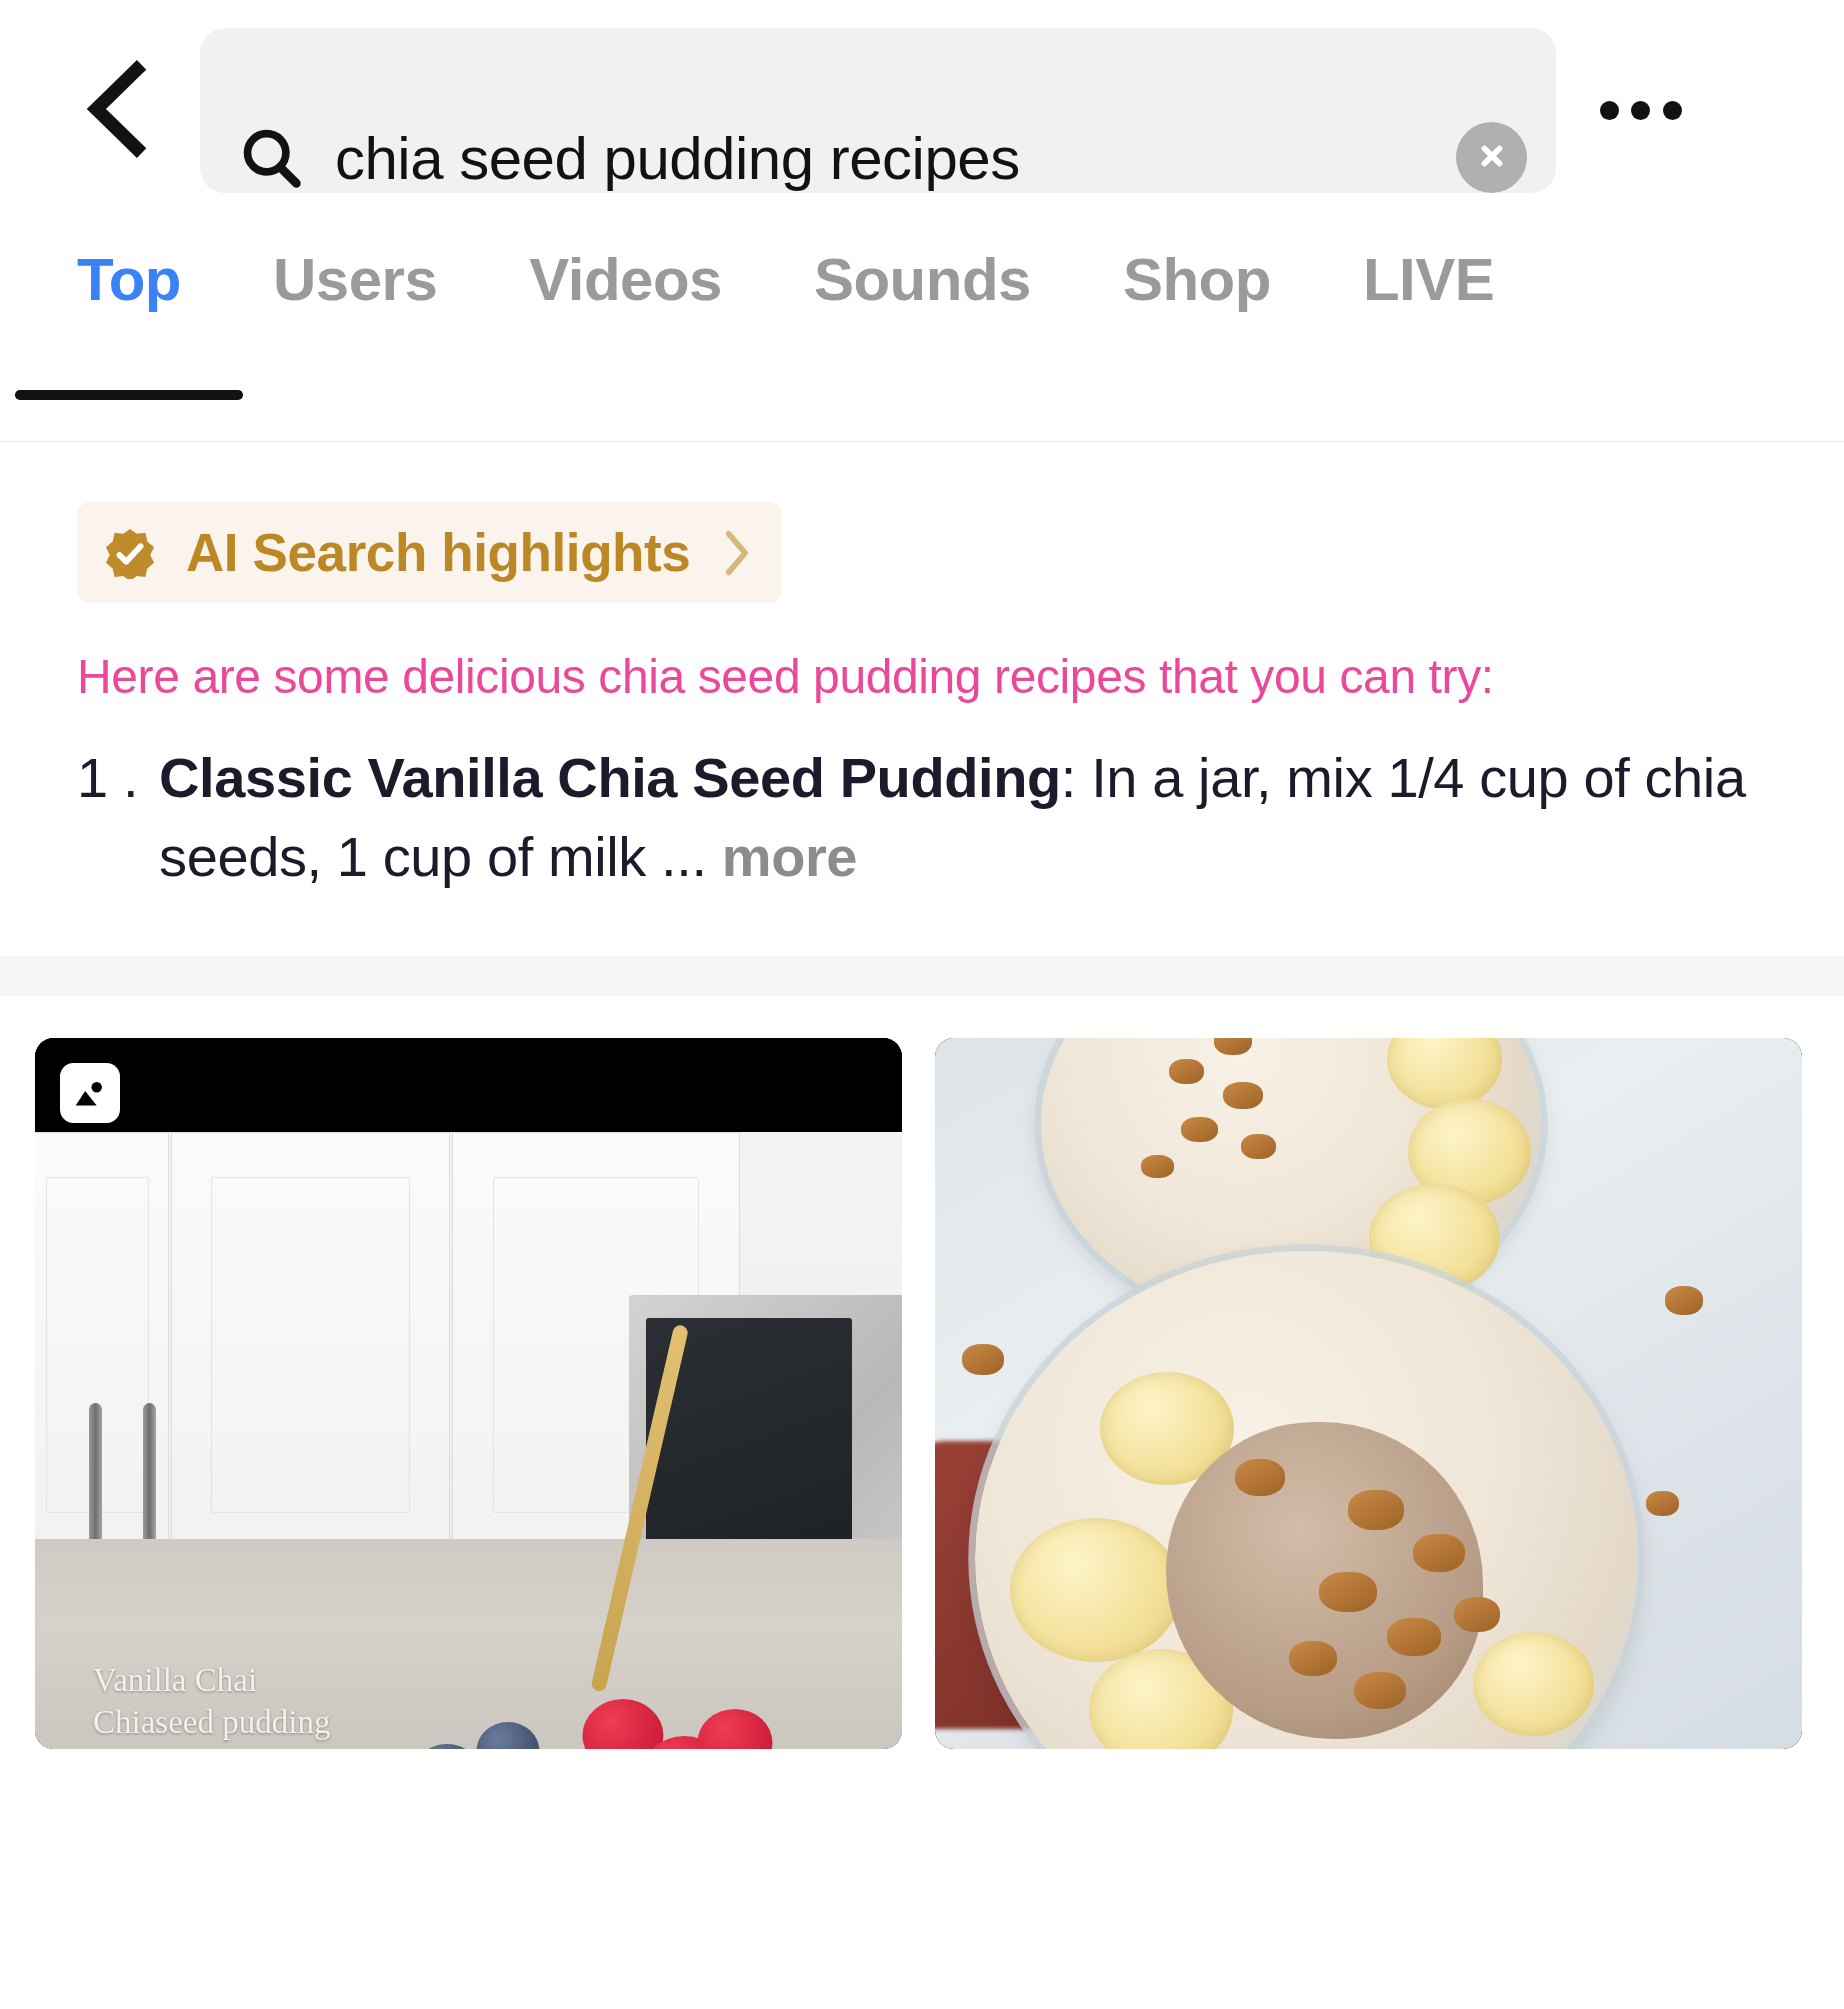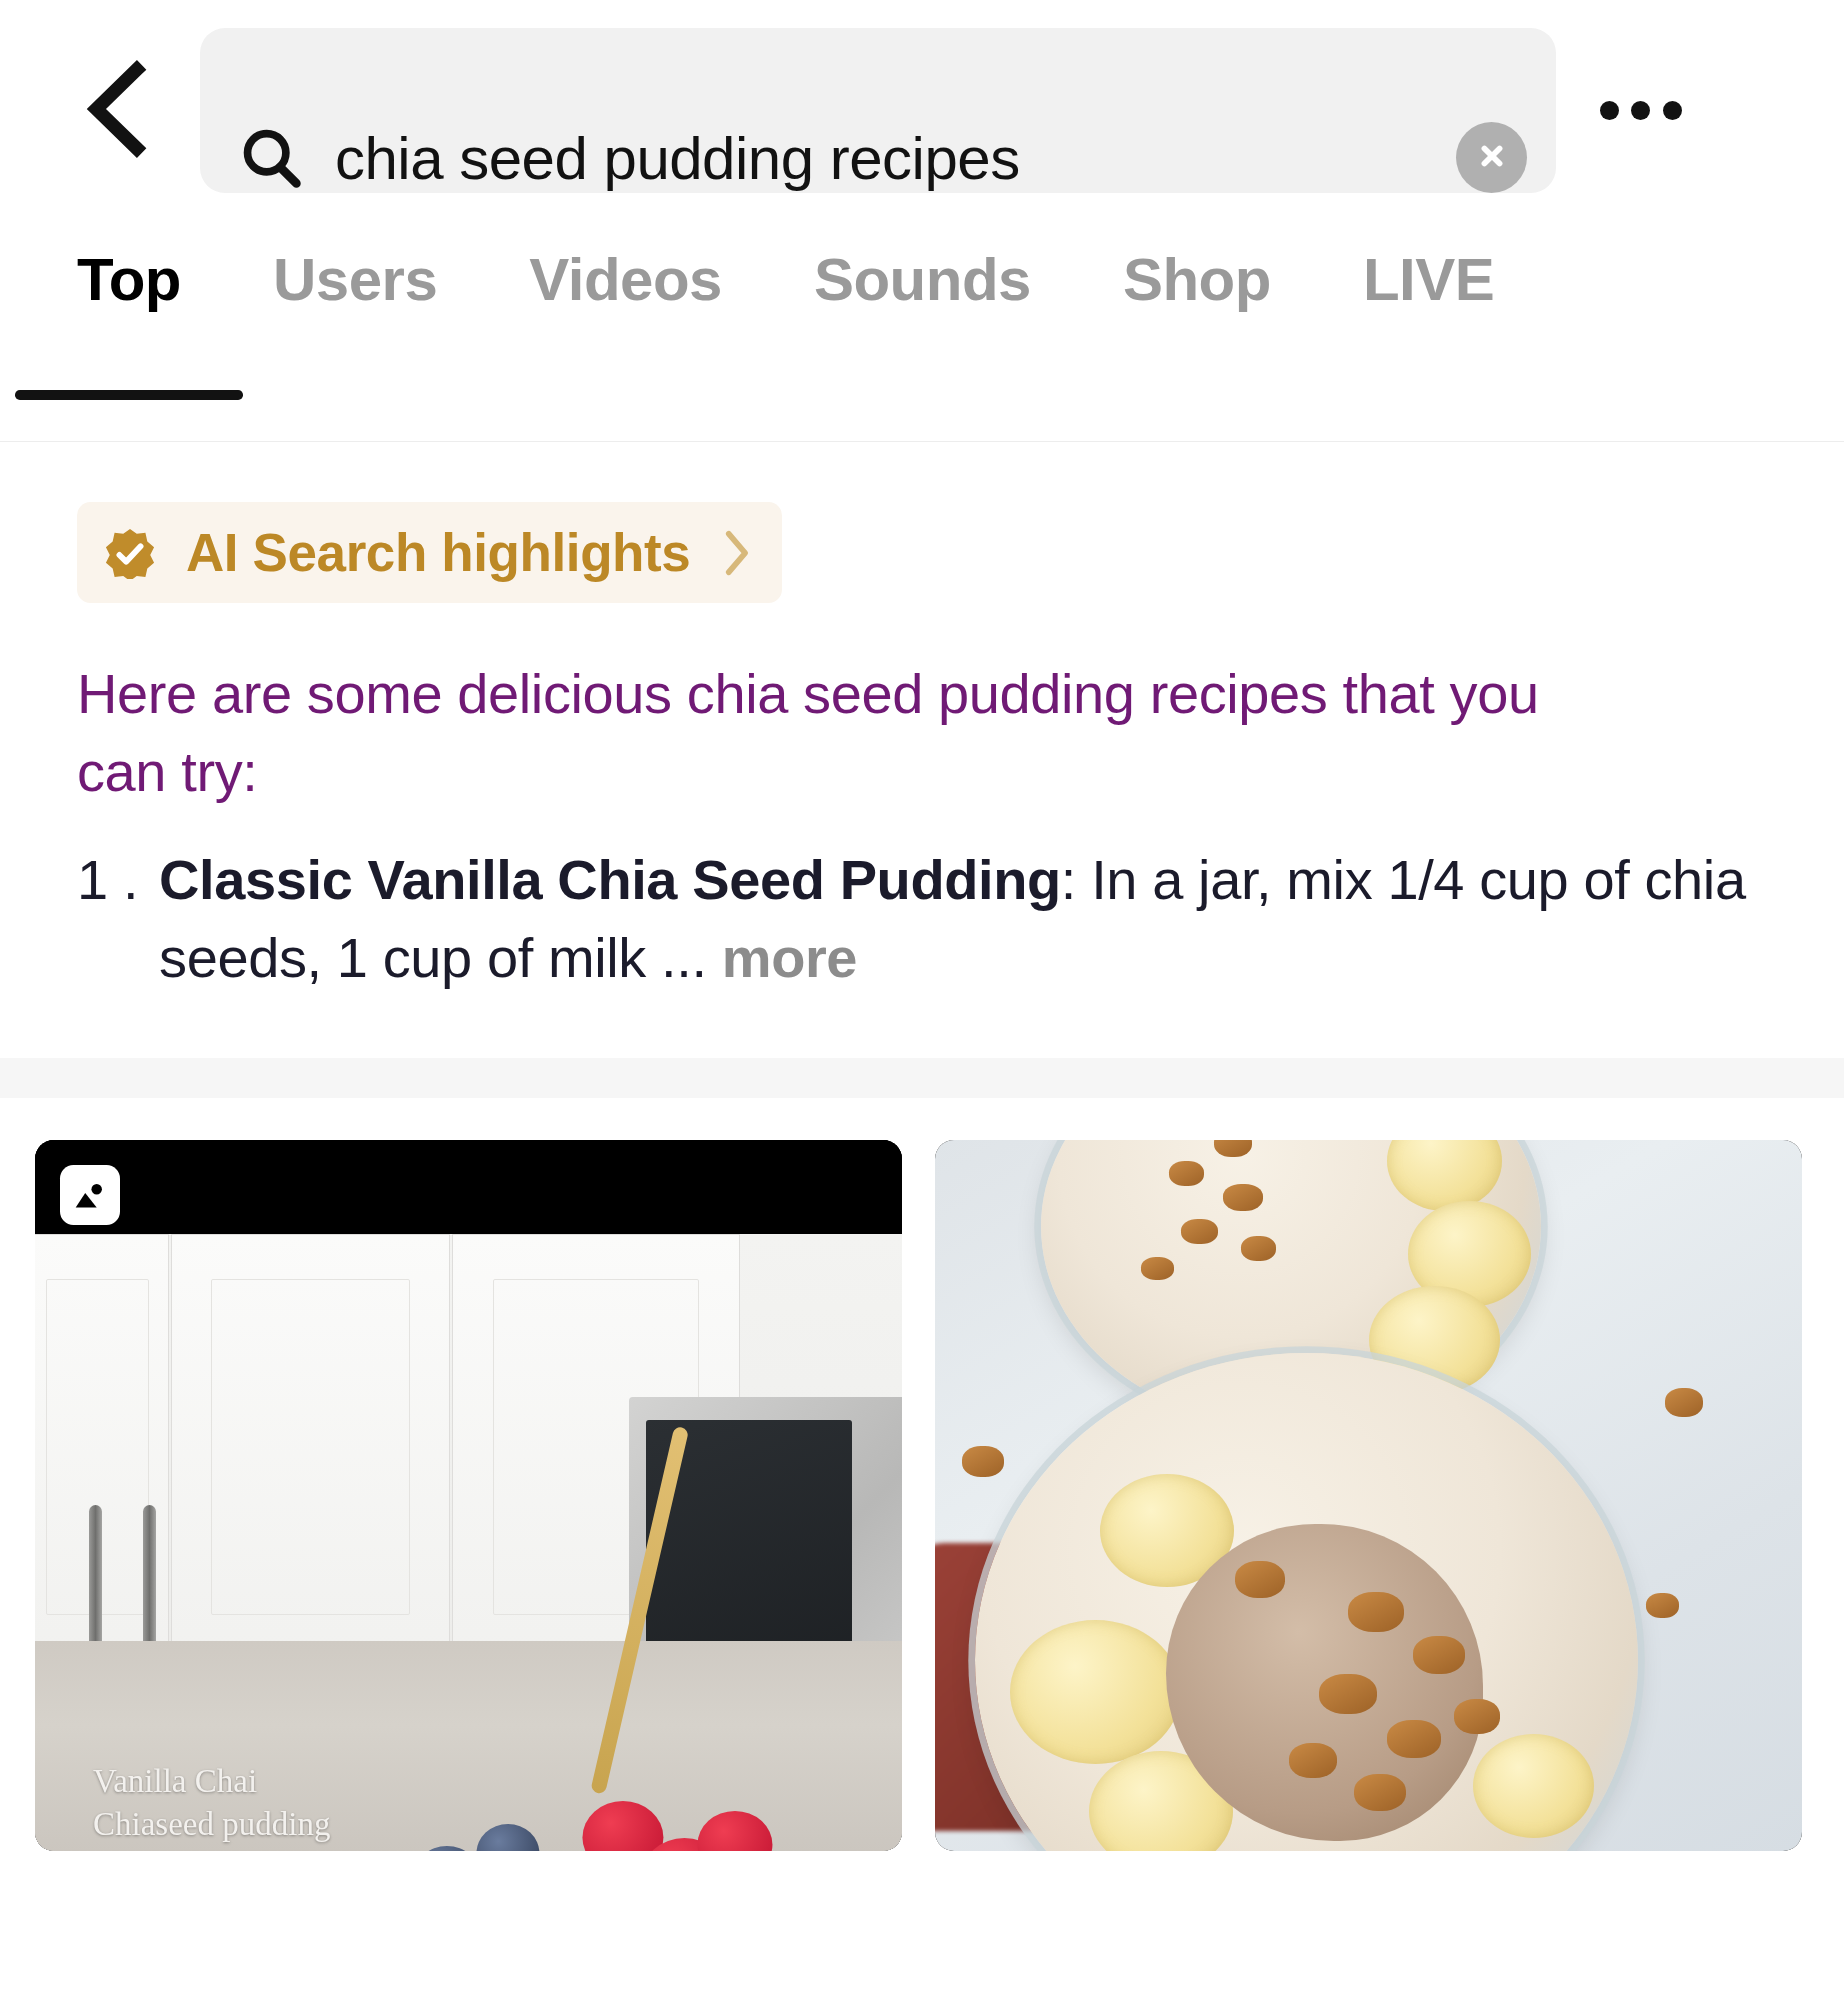--- a/index.html
+++ b/index.html
@@ -91,21 +91,21 @@
     position: relative;
     padding: 24px 0 0 0;
     margin-right: 92px;
     font-size: 60px;
     font-weight: bold;
     color: #9a9a9a;
     white-space: nowrap;
     cursor: pointer;
     letter-spacing: -0.5px;
   }
-  .tab.active { color: #000000; }
+  .tab.active { color: #3b82f6; }
   .tab.active::after {
     content: "";
     position: absolute;
     left: -62px;
     right: -62px;
     bottom: -86px;
     height: 9.6px;
     background: #121212;
     border-radius: 4.8px;
   }
@@ -125,24 +125,24 @@
   .ai-pill-label {
     font-size: 53px;
     font-weight: bold;
     color: #bc8826;
     letter-spacing: -0.4px;
     white-space: nowrap;
   }
   .ai-chevron { flex: 0 0 auto; display: flex; align-items: center; }
 
   .ai-body {
-    margin-top: 52px;
-    font-size: 56px;
+    margin-top: 40px;
+    font-size: 48px;
     line-height: 1.4;
-    color: #701a75;
+    color: #ec4899;
     letter-spacing: -0.4px;
     max-width: 1499px;
   }
   .ai-list { margin-top: 29px; }
   .ai-list-item {
     display: flex;
     font-size: 56px;
     line-height: 1.4;
     color: #1b1b2b;
     letter-spacing: -0.4px;

